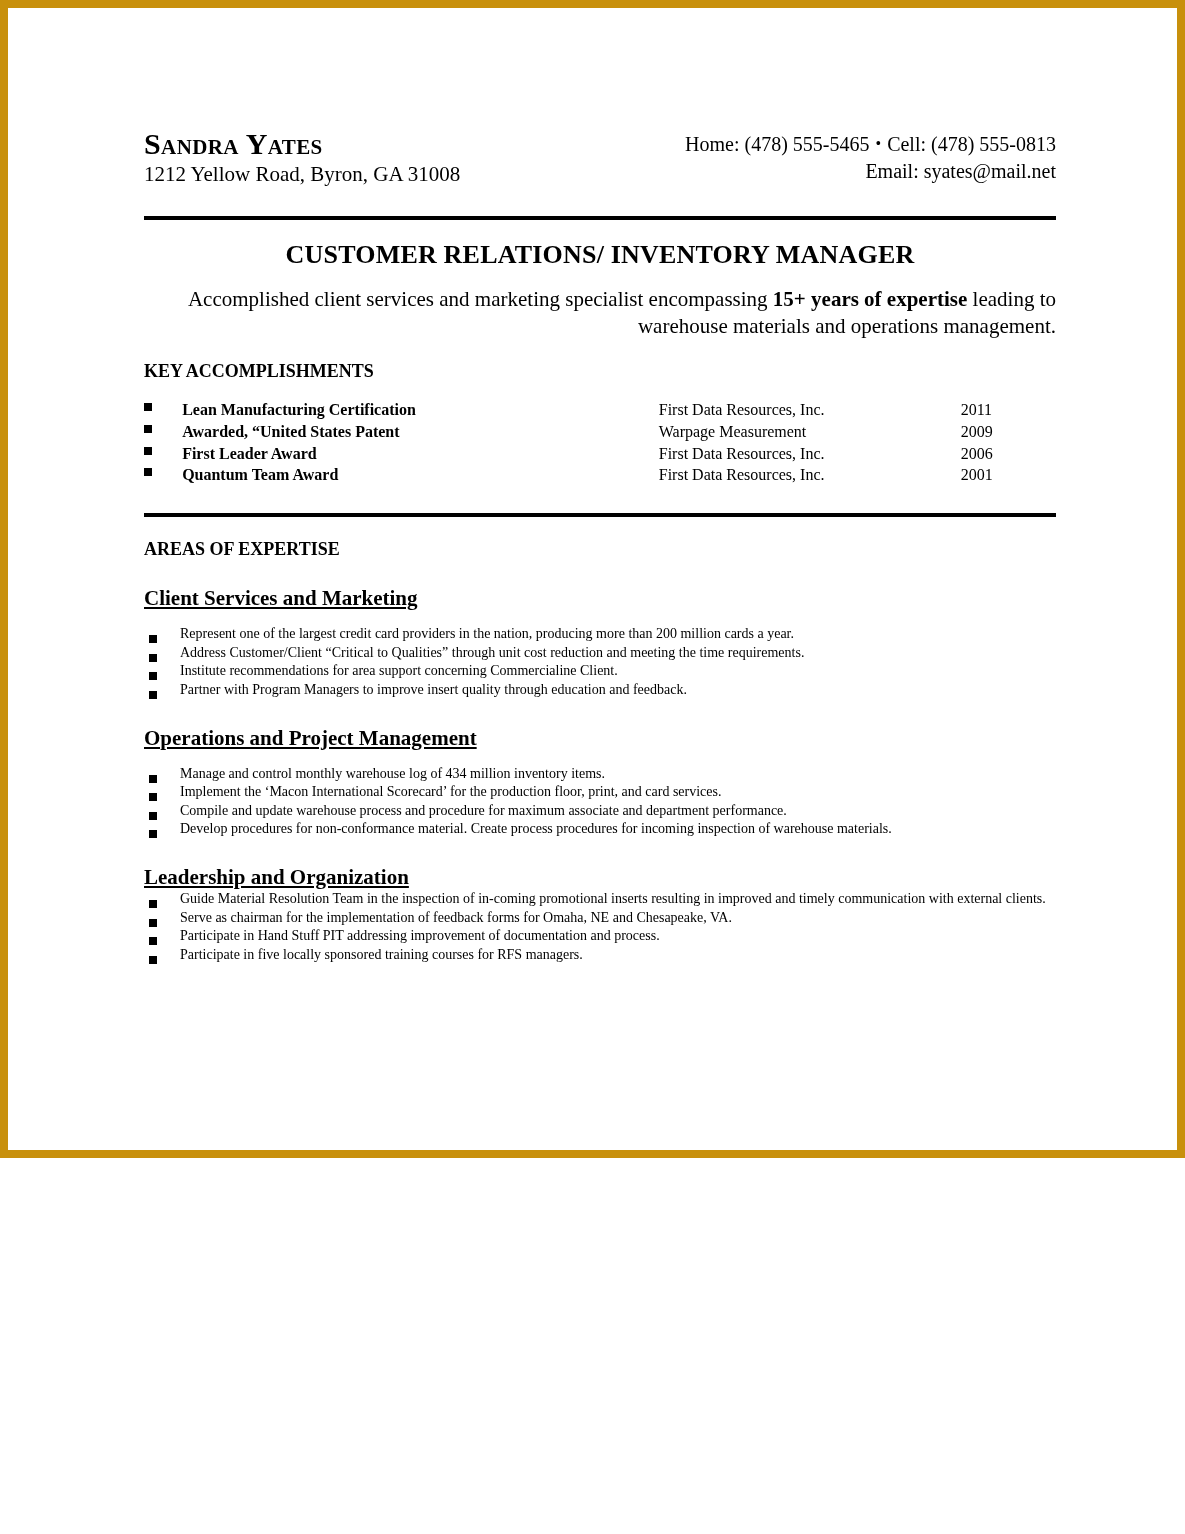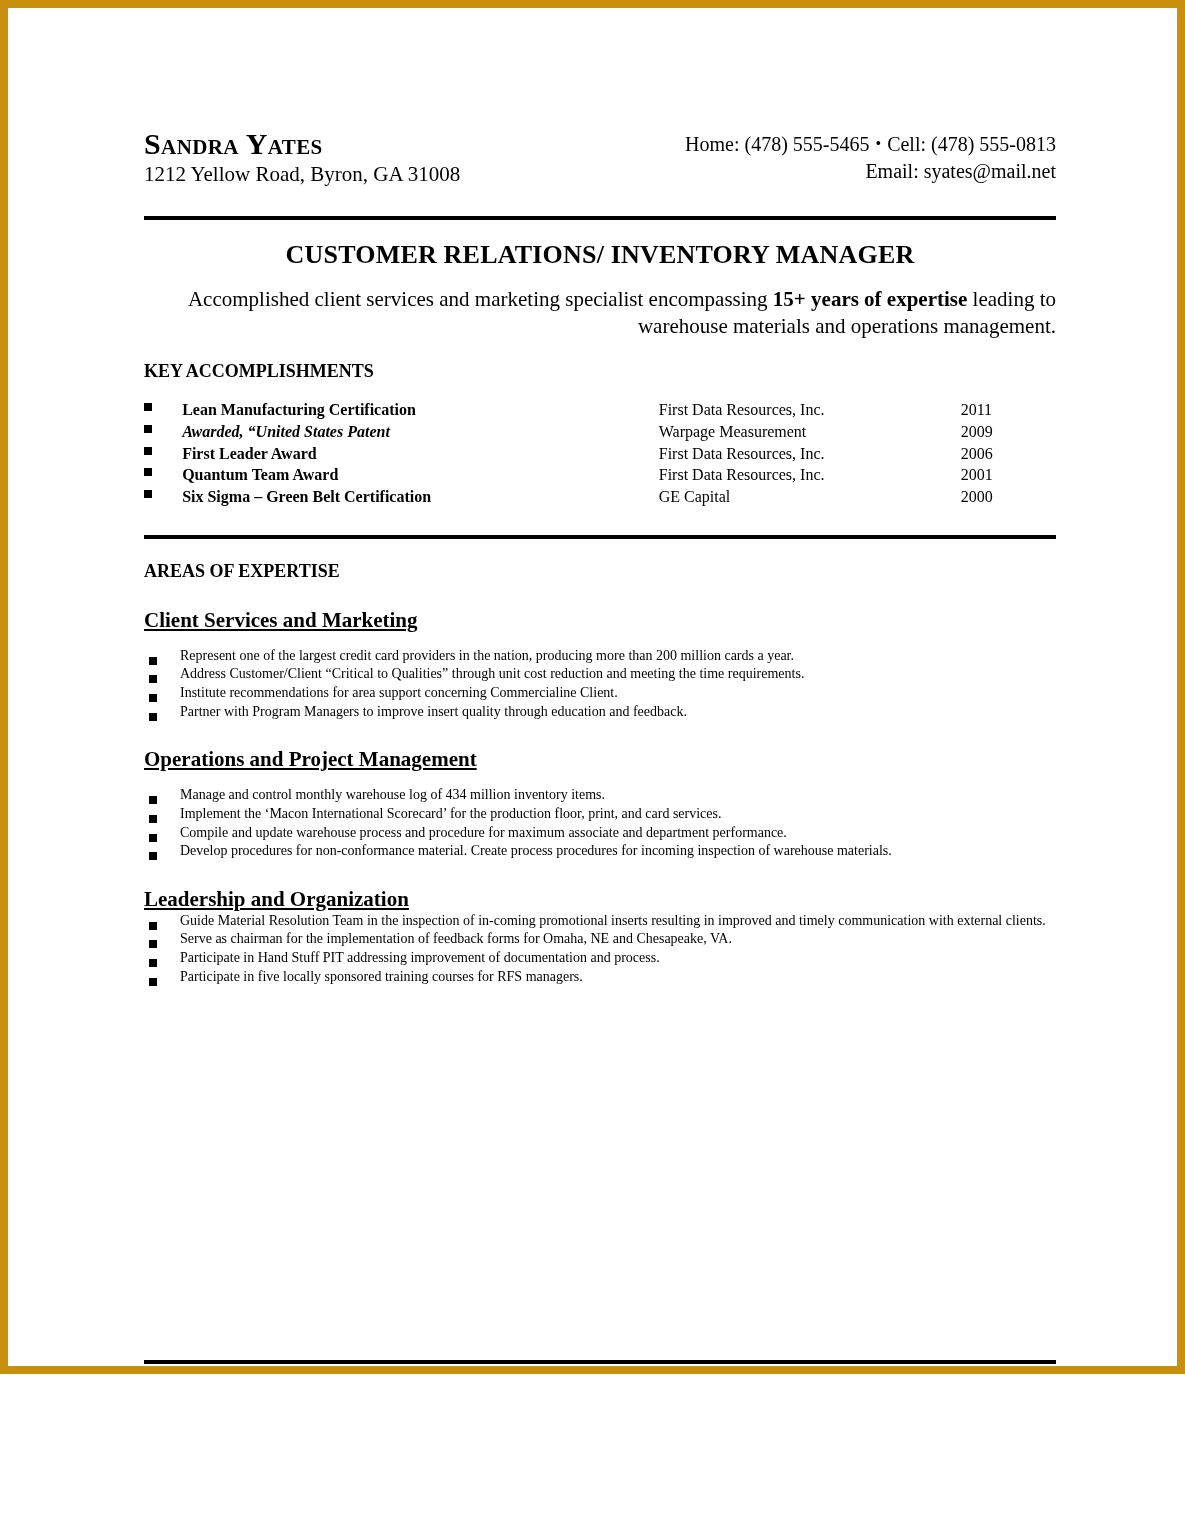--- a/index.html
+++ b/index.html
@@ -8,21 +8,21 @@
     background: #ffffff;
   }
   body {
     font-family: "Liberation Serif", "DejaVu Serif", serif;
     color: #000000;
   }
 
   .page {
     position: relative;
     width: 1185px;
-    height: 1374px;
+    height: 1158px;
     box-sizing: border-box;
     background: #84cc16;
     border: 8px solid #c8900c;
     overflow: hidden;
   }
 
   .sheet {
     position: absolute;
     left: 0;
     top: 0;
@@ -129,21 +129,21 @@
     font-size: 16px;
     line-height: 1.23;
     padding: 0 0 2px 0;
     vertical-align: top;
     white-space: nowrap;
   }
   .col-bullet { width: 36px; }
   .col-award  { width: 450px; font-weight: bold; }
   .col-org    { width: 285px; }
   .col-year   { width: 90px; }
-  .award-italic { font-style: italic; font-weight: bold; }
+  .award-italic { font-weight: bold; }
 
   .sqbullet {
     display: inline-block;
     width: 8px;
     height: 8px;
     background: #000000;
     vertical-align: 4px;
   }
 
   
@@ -217,26 +217,20 @@
             <td class="col-award">First Leader Award</td>
             <td class="col-org">First Data Resources, Inc.</td>
             <td class="col-year">2006</td>
           </tr>
           <tr>
             <td class="col-bullet"><span class="sqbullet"></span></td>
             <td class="col-award">Quantum Team Award</td>
             <td class="col-org">First Data Resources, Inc.</td>
             <td class="col-year">2001</td>
           </tr>
-          <tr>
-            <td class="col-bullet"><span class="sqbullet"></span></td>
-            <td class="col-award">Six Sigma – Green Belt Certification</td>
-            <td class="col-org">GE Capital</td>
-            <td class="col-year">2000</td>
-          </tr>
         </tbody>
       </table>
 
       <hr class="rule rule-accomplishments">
 
       <div class="section-heading">AREAS OF EXPERTISE</div>
 
       <div>
         <div class="subsection-heading">Client Services and Marketing</div>
         <ul class="bullets">

